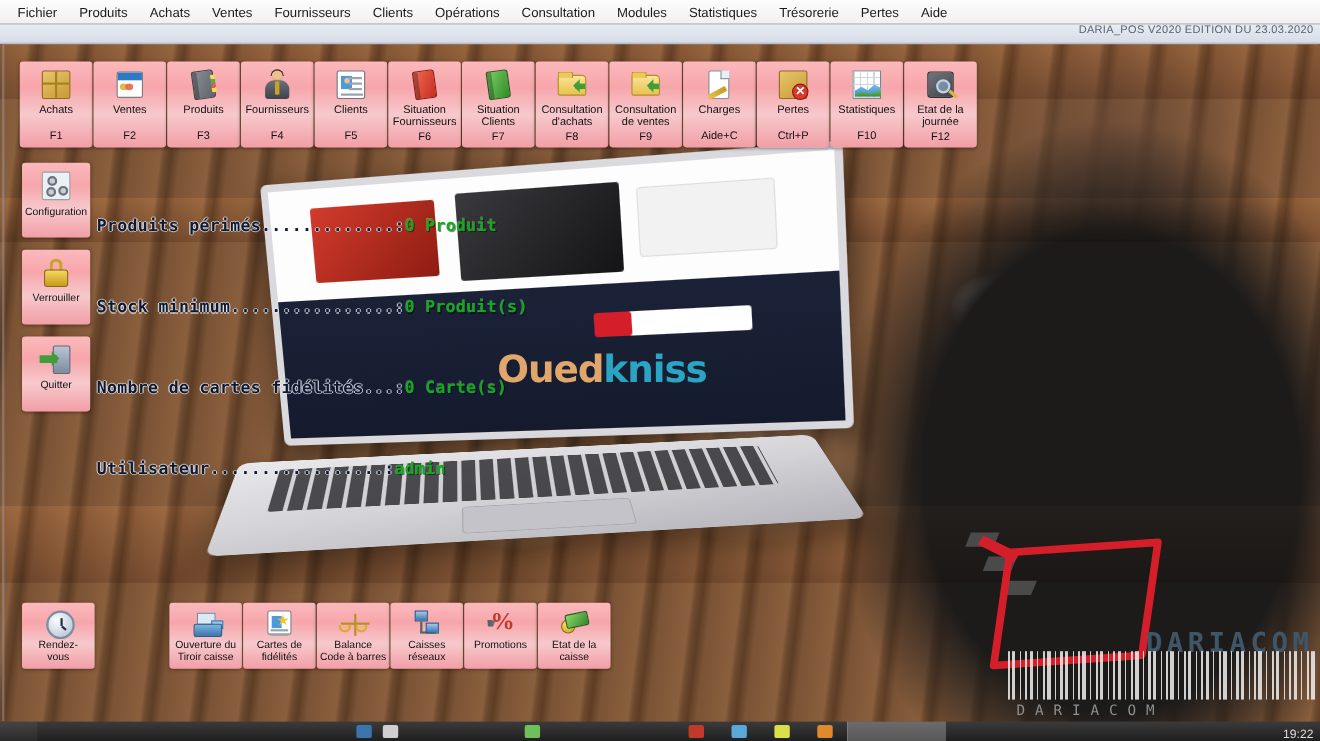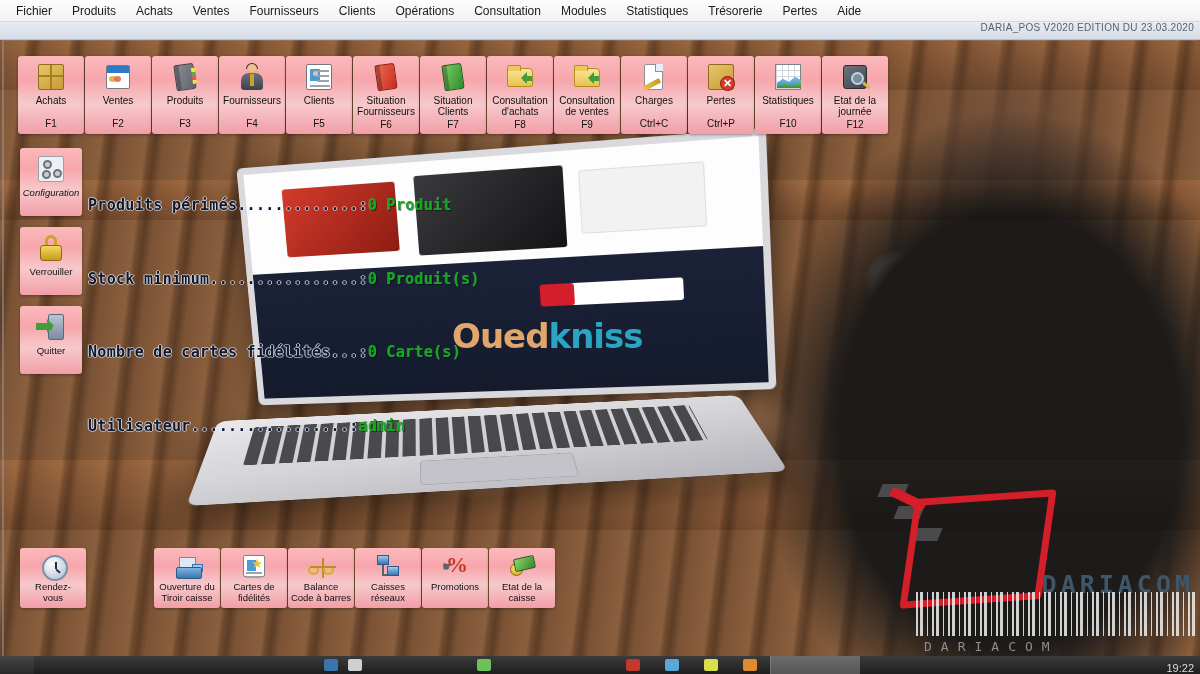--- a/index.html
+++ b/index.html
@@ -498,21 +498,21 @@
     <div class="key">F9</div>
   </div>
 
   <div class="btn" style="left:621px;top:56px;">
     <div class="ico">
         <div class="i-doc">
           <div class="pencil"></div>
         </div>
       </div>
     <div class="lbl">Charges</div>
-    <div class="key">Ctrl+C</div>
+    <div class="key">Aide+C</div>
   </div>
 
   <div class="btn" style="left:688px;top:56px;">
     <div class="ico">
         <div class="i-boxx">
           <div class="x">✕</div>
         </div>
       </div>
     <div class="lbl">Pertes</div>
     <div class="key">Ctrl+P</div>
@@ -535,21 +535,21 @@
         <div class="i-safelup">
           <div class="lens"></div>
           <div class="hdl"></div>
         </div>
       </div>
     <div class="lbl" style="white-space:pre-line">Etat de la
 journée</div>
     <div class="key">F12</div>
   </div>
 
-  <div class="btn side" style="left:20px;top:148px;font-style:italic;">
+  <div class="btn side" style="left:20px;top:148px;">
     <div class="ico">
         <div class="i-gear">
           <div class="g" style="left:4px;top:3px;"></div>
           <div class="g" style="left:3px;top:13px;"></div>
           <div class="g" style="left:14px;top:12px;"></div>
         </div>
       </div>
     <div class="lbl">Configuration</div>
   </div>
 

